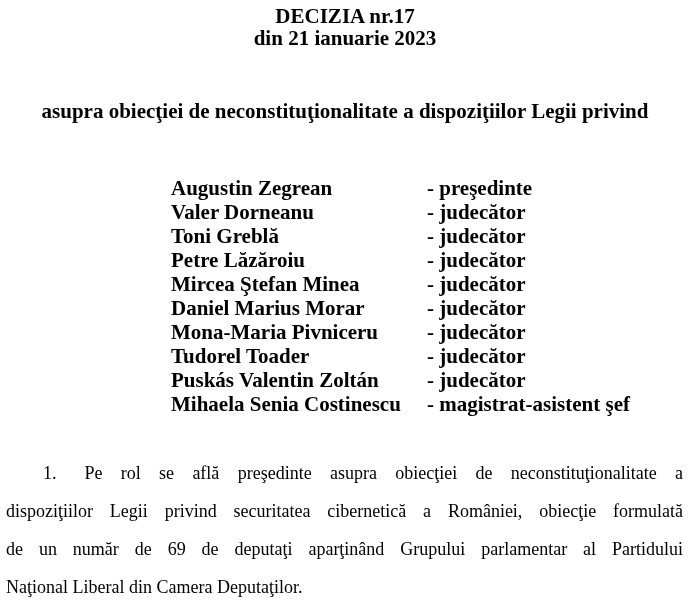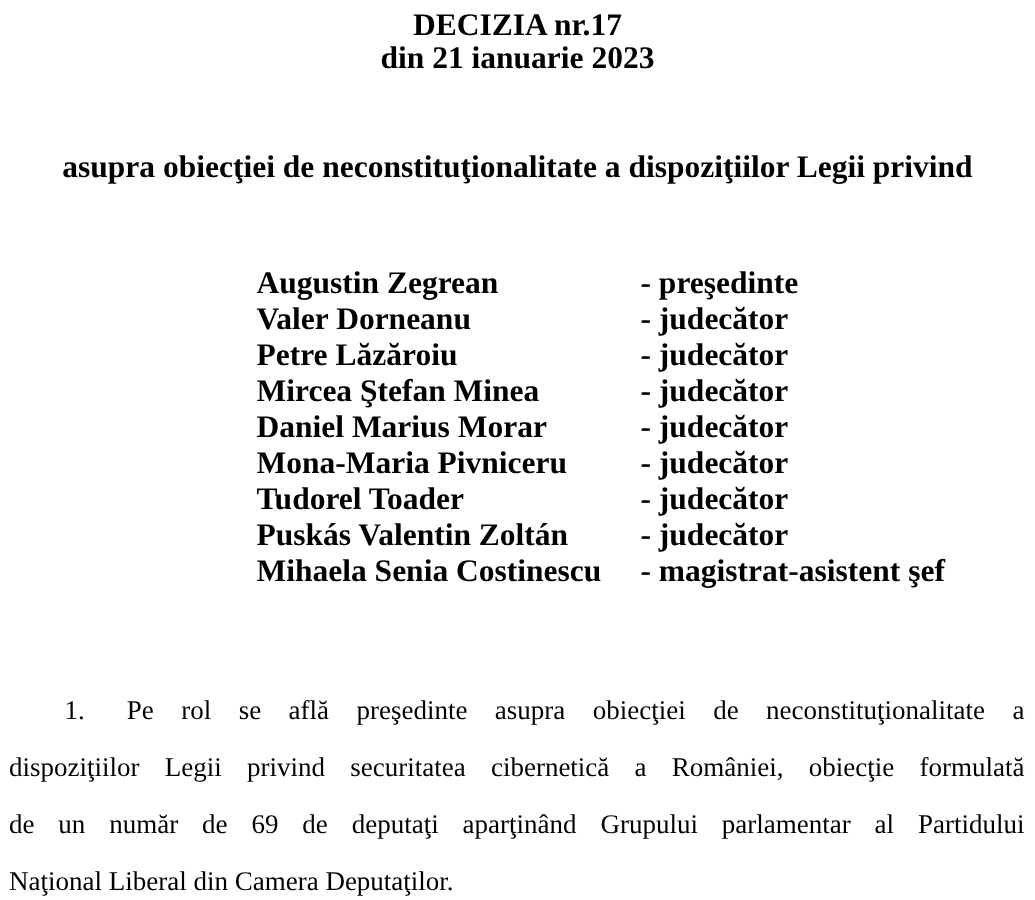--- a/index.html
+++ b/index.html
@@ -95,20 +95,21 @@
     <div>din 21 ianuarie 2023</div>
   </div>
 
   <div class="doc-subtitle">
     <div>asupra obiecţiei de neconstituţionalitate a dispoziţiilor Legii privind</div>
   </div>
 
   <div class="judges">
     <div class="judge-row"><span class="judge-name">Augustin Zegrean</span><span class="judge-role">- preşedinte</span></div>
     <div class="judge-row"><span class="judge-name">Valer Dorneanu</span><span class="judge-role">- judecător</span></div>
+    <div class="judge-row"><span class="judge-name">Toni Greblă</span><span class="judge-role">- judecător</span></div>
     <div class="judge-row"><span class="judge-name">Petre Lăzăroiu</span><span class="judge-role">- judecător</span></div>
     <div class="judge-row"><span class="judge-name">Mircea Ştefan Minea</span><span class="judge-role">- judecător</span></div>
     <div class="judge-row"><span class="judge-name">Daniel Marius Morar</span><span class="judge-role">- judecător</span></div>
     <div class="judge-row"><span class="judge-name">Mona-Maria Pivniceru</span><span class="judge-role">- judecător</span></div>
     <div class="judge-row"><span class="judge-name">Tudorel Toader</span><span class="judge-role">- judecător</span></div>
     <div class="judge-row"><span class="judge-name">Puskás Valentin Zoltán</span><span class="judge-role">- judecător</span></div>
     <div class="judge-row"><span class="judge-name">Mihaela Senia Costinescu</span><span class="judge-role">- magistrat-asistent şef</span></div>
   </div>
 
   <div class="para">

